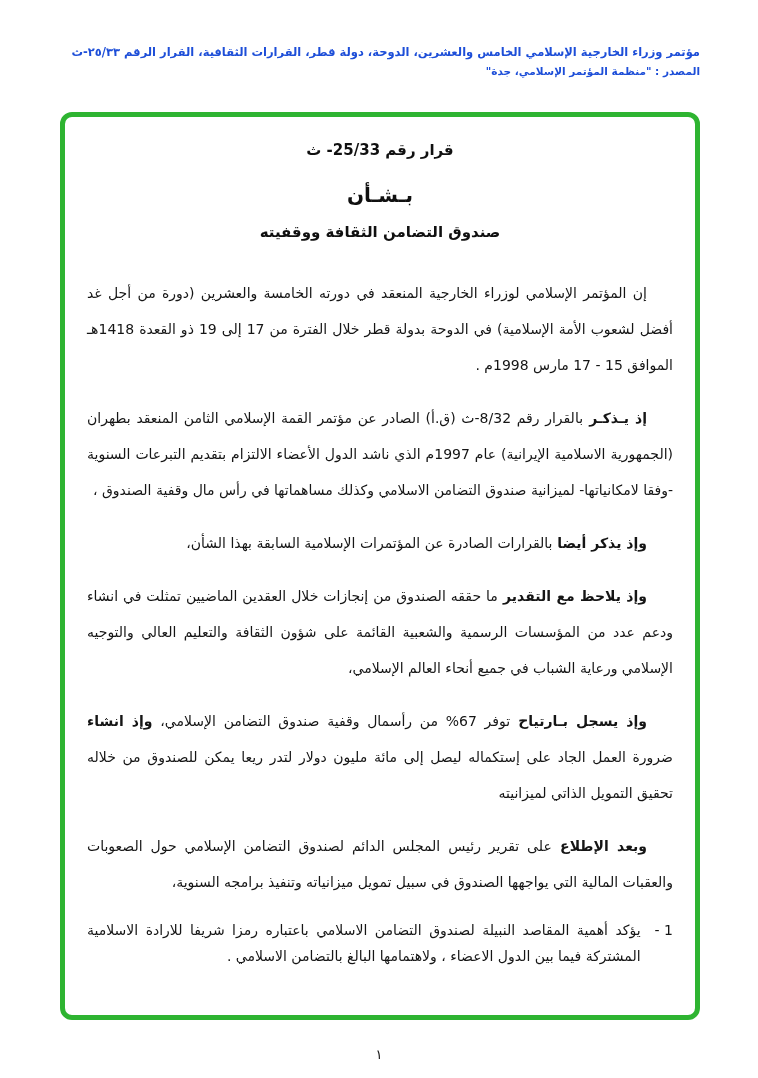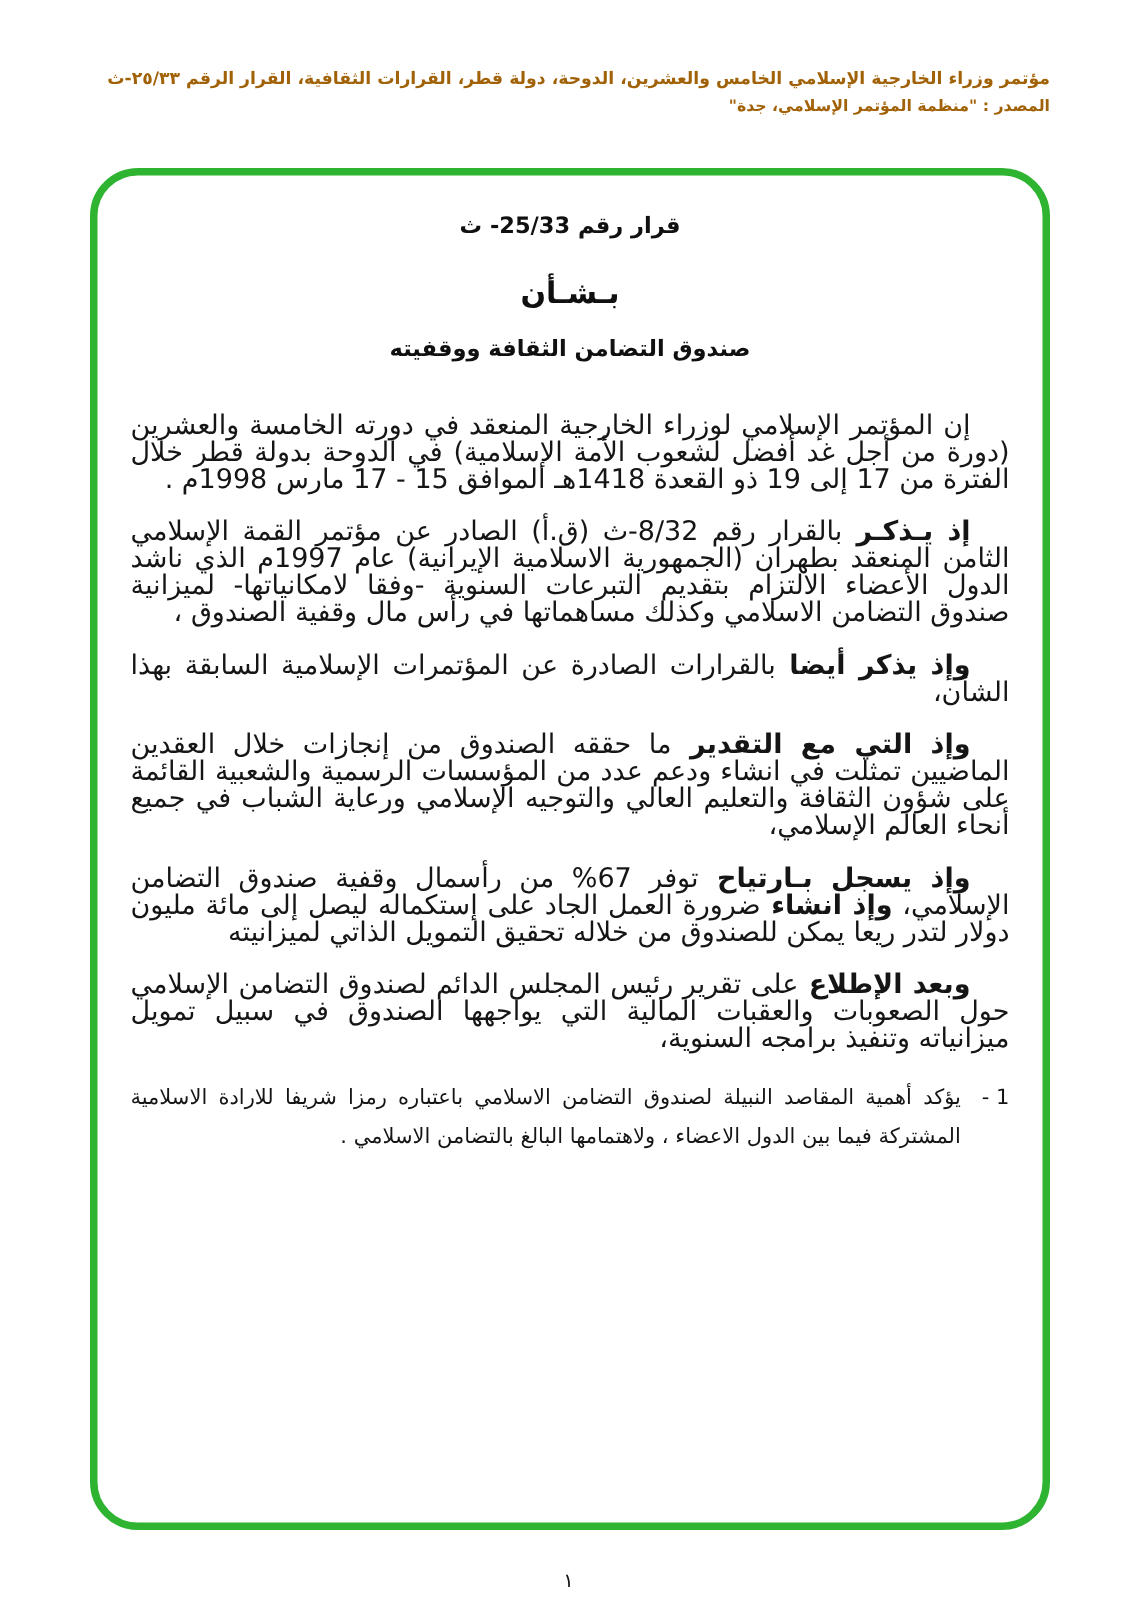--- a/index.html
+++ b/index.html
@@ -14,43 +14,43 @@
     position: relative;
     width: 758px; height: 1078px;
     direction: rtl;
     background: #ffffff;
   }
   .header {
     position: absolute;
     top: 44px; right: 58px; left: 58px;
     text-align: right;
     font-weight: 700;
-    color: #a16207;
+    color: #1d4ed8;
   }
   .header-line1 { font-size: 11.5px; line-height: 1.55; }
   .header-line2 { font-size: 10.5px; margin-top: 3px; }
 
   .doc-frame {
     position: absolute;
     top: 112px; right: 58px;
     width: 640px; height: 908px;
     border: 5px solid #2eb431;
     border-radius: 12px;
     background: #ffffff;
     padding: 12px 16px;
   }
   .title-block { text-align: center; font-weight: 700; color: #101010; }
   .title-1 { font-size: 15px; margin-top: 12px; }
   .title-2 { font-size: 20px; margin-top: 24px; }
   .title-3 { font-size: 15px; margin-top: 16px; }
 
   .body-text { margin-top: 34px; padding: 0 6px; }
   .para {
-    font-size: 18px;
-    line-height: 18px;
+    font-size: 14px;
+    line-height: 36px;
     text-align: justify;
     text-indent: 26px;
     margin: 0 0 17px 0;
   }
   .b { font-weight: 700; }
 
   .list-item {
     display: flex;
     font-size: 14px;
     line-height: 26px;
@@ -70,21 +70,21 @@
 </head>
 <body>
 
 <div class="page">
 
   <div class="header">
     <div class="header-line1">مؤتمر وزراء الخارجية الإسلامي الخامس والعشرين، الدوحة، دولة قطر، القرارات الثقافية، القرار الرقم ٢٥/٣٣-ث</div>
     <div class="header-line2">المصدر : "منظمة المؤتمر الإسلامي، جدة"</div>
   </div>
 
-  <div class="doc-frame" style="border-color: rgb(46, 180, 49); border-radius: 32px;">
+  <div class="doc-frame" style="border-color: rgb(46, 180, 49);">
 
     <div class="title-block">
       <div class="title-1">قرار رقم 25/33- ث</div>
       <div class="title-2">بـشـأن</div>
       <div class="title-3">صندوق التضامن الثقافة ووقفيته</div>
     </div>
 
     <div class="body-text">
 
       <p class="para">
@@ -93,21 +93,21 @@
 
       <p class="para">
         <span class="b">إذ يـذكـر </span><span>بالقرار رقم 8/32-ث (ق.أ) الصادر عن مؤتمر القمة الإسلامي الثامن المنعقد بطهران (الجمهورية الاسلامية الإيرانية) عام 1997م الذي ناشد الدول الأعضاء الالتزام بتقديم التبرعات السنوية -وفقا لامكانياتها- لميزانية صندوق التضامن الاسلامي وكذلك مساهماتها في رأس مال وقفية الصندوق ،</span>
       </p>
 
       <p class="para">
         <span class="b">وإذ يذكر أيضا </span><span>بالقرارات الصادرة عن المؤتمرات الإسلامية السابقة بهذا الشأن،</span>
       </p>
 
       <p class="para">
-        <span class="b">وإذ التي مع التقدير </span><span>ما حققه الصندوق من إنجازات خلال العقدين الماضيين تمثلت في انشاء ودعم عدد من المؤسسات الرسمية والشعبية القائمة على شؤون الثقافة والتعليم العالي والتوجيه الإسلامي ورعاية الشباب في جميع أنحاء العالم الإسلامي،</span>
+        <span class="b">وإذ يلاحظ مع التقدير </span><span>ما حققه الصندوق من إنجازات خلال العقدين الماضيين تمثلت في انشاء ودعم عدد من المؤسسات الرسمية والشعبية القائمة على شؤون الثقافة والتعليم العالي والتوجيه الإسلامي ورعاية الشباب في جميع أنحاء العالم الإسلامي،</span>
       </p>
 
       <p class="para">
         <span class="b">وإذ يسجل بـارتياح </span><span>توفر 67% من رأسمال وقفية صندوق التضامن الإسلامي، </span><span class="b">وإذ انشاء </span><span>ضرورة العمل الجاد على إستكماله ليصل إلى مائة مليون دولار لتدر ريعا يمكن للصندوق من خلاله تحقيق التمويل الذاتي لميزانيته</span>
       </p>
 
       <p class="para">
         <span class="b">وبعد الإطلاع </span><span>على تقرير رئيس المجلس الدائم لصندوق التضامن الإسلامي حول الصعوبات والعقبات المالية التي يواجهها الصندوق في سبيل تمويل ميزانياته وتنفيذ برامجه السنوية،</span>
       </p>
 

